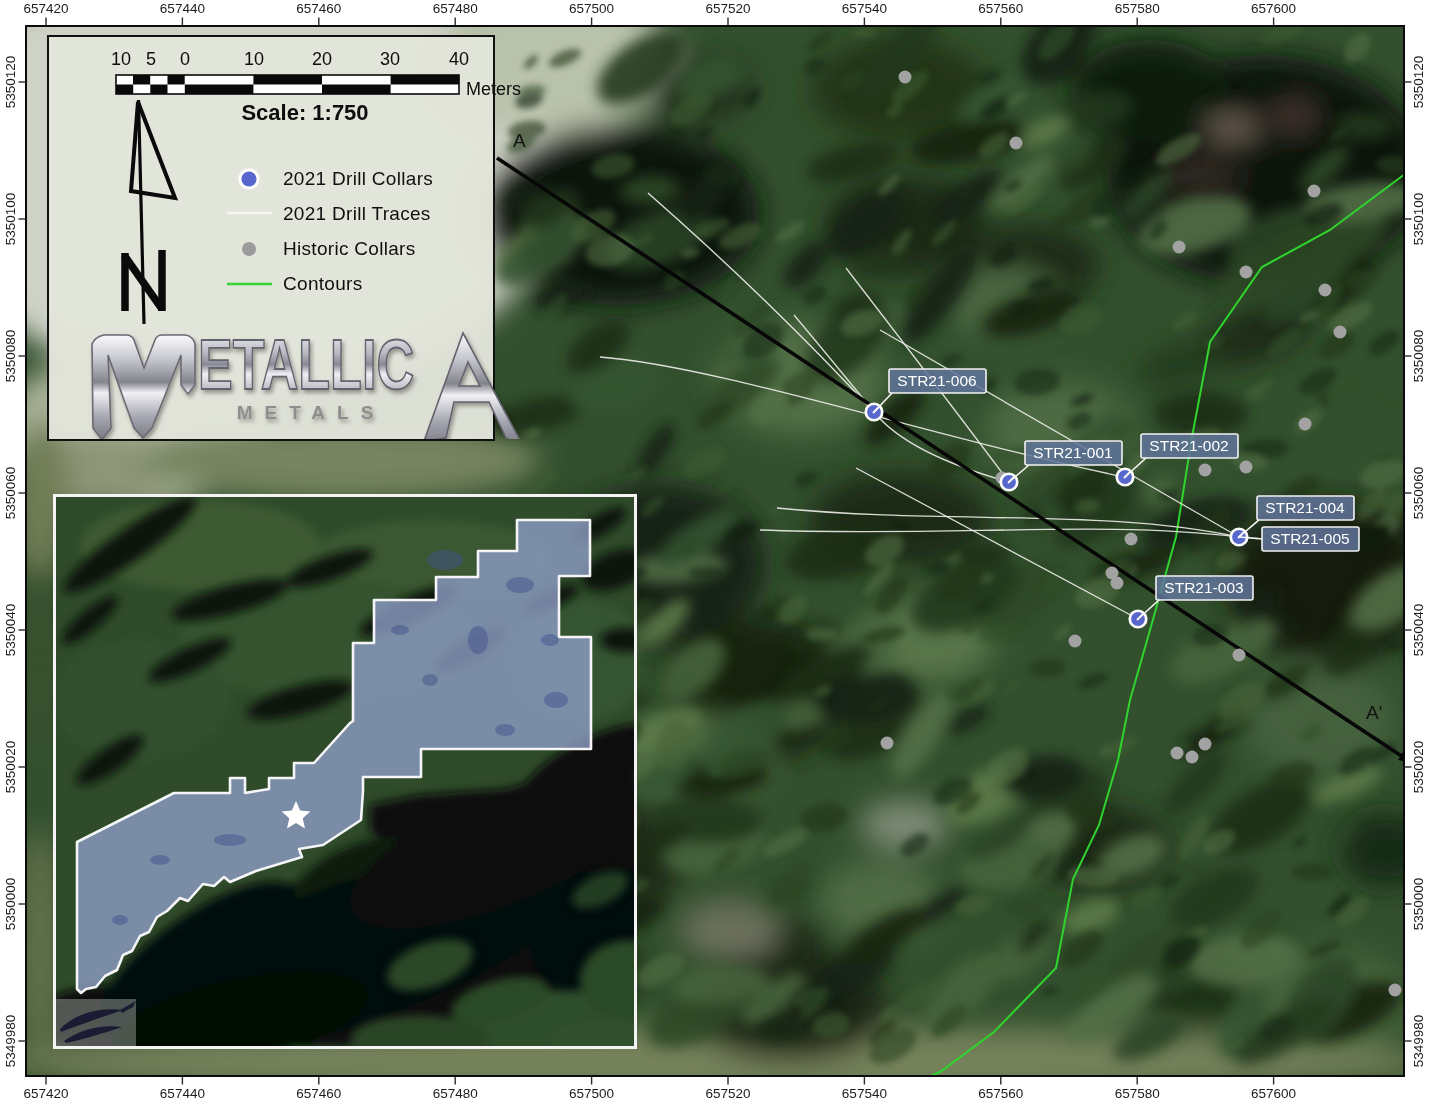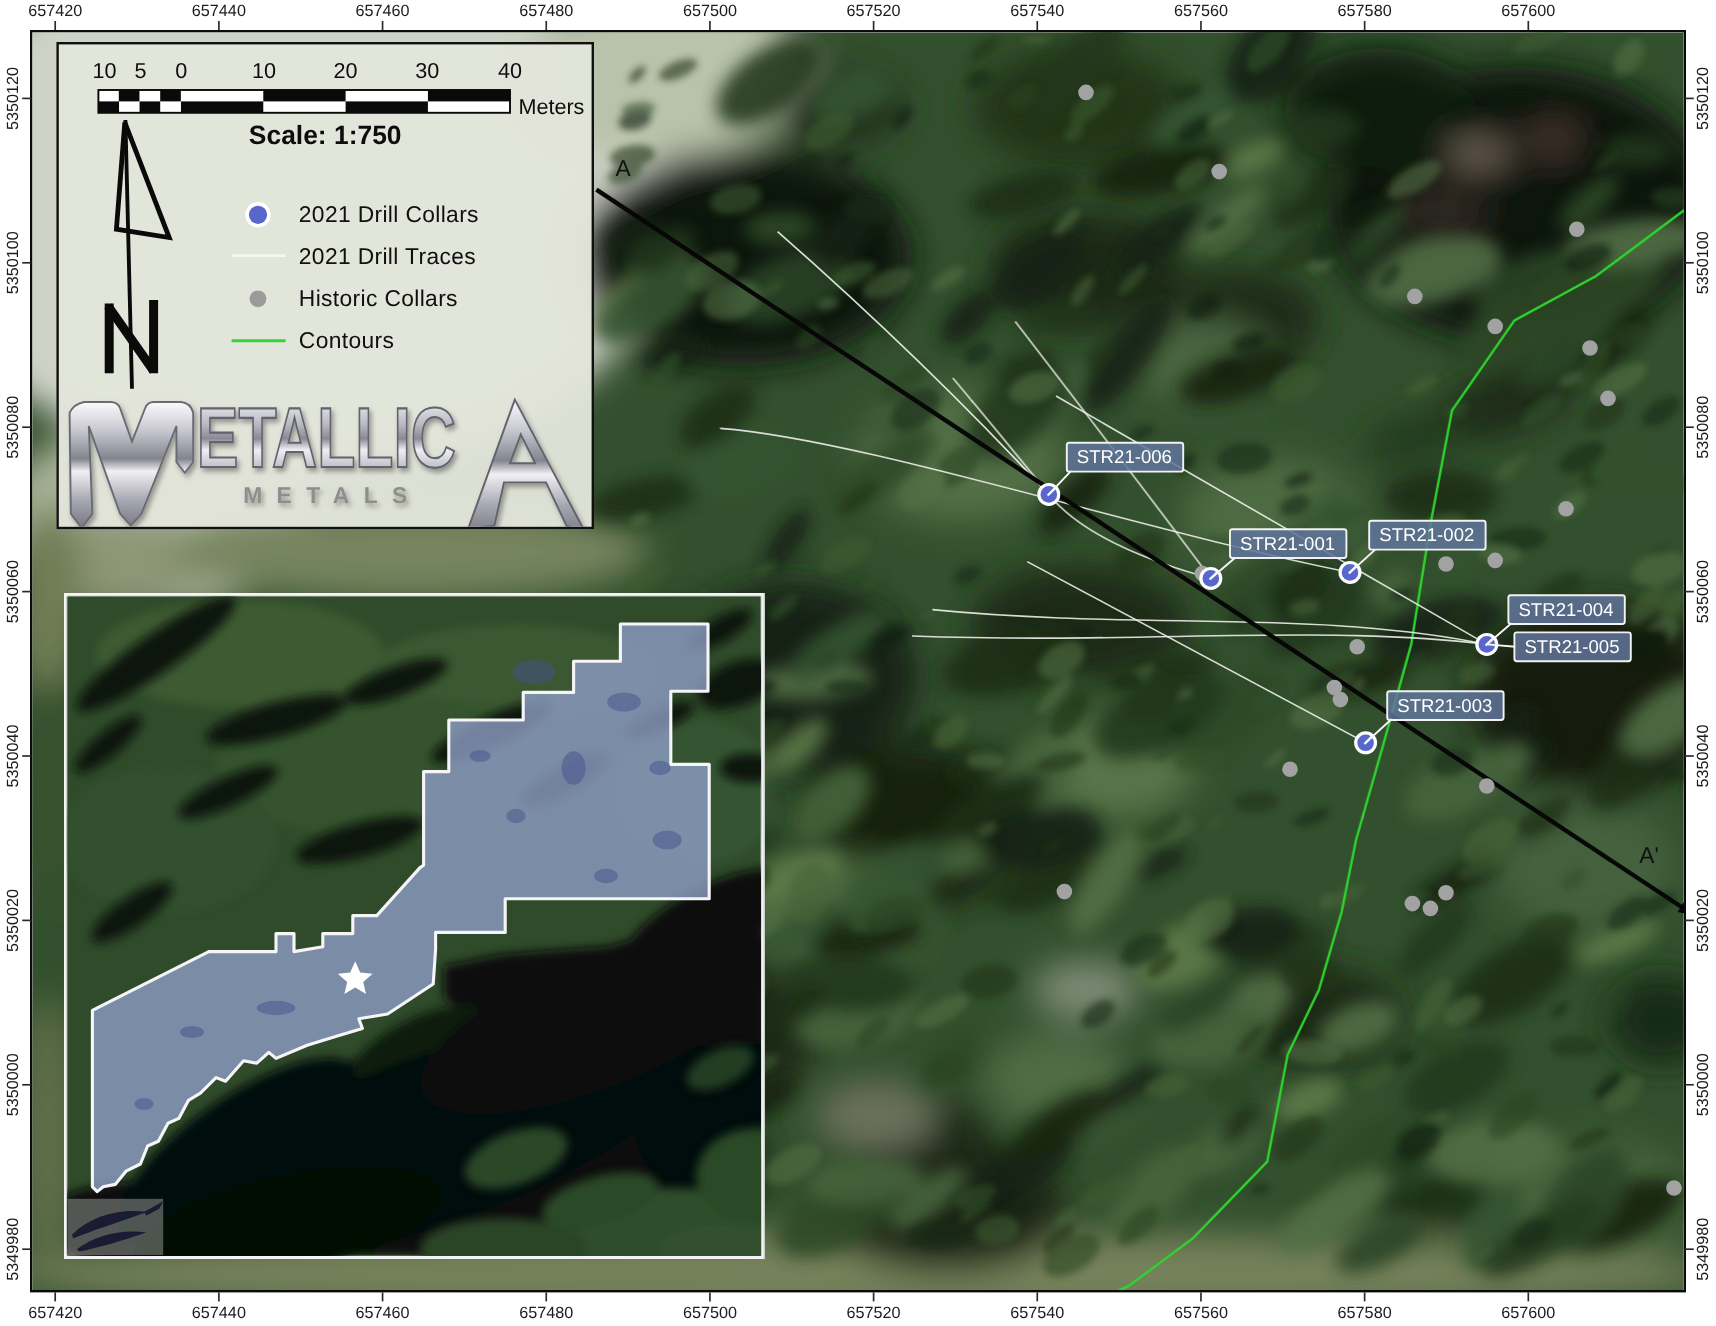--- a/index.html
+++ b/index.html
@@ -1,18 +1,18 @@
 <!DOCTYPE html>
 <html><head>
 <meta charset="utf-8">
 <style>
 html,body{margin:0;padding:0;}
 body{width:1430px;height:1105px;background:#ffffff;font-family:"Liberation Sans",sans-serif;position:relative;overflow:hidden;}
 #frame{position:absolute;left:25px;top:25px;width:1380px;height:1052px;border:2px solid #0b0b0b;box-sizing:border-box;}
-#legend{position:absolute;left:47px;top:35px;width:448px;height:406px;border:2px solid #101010;box-sizing:border-box;background:rgba(227,229,219,0.96);}
+#legend{position:absolute;left:47px;top:35px;width:448px;height:406px;border:2px solid #101010;box-sizing:border-box;background:rgba(227,229,219,0.96);padding-left:34px;}
 #inset{position:absolute;left:53px;top:494px;width:584px;height:555px;border:3px solid #f4f4f4;box-sizing:border-box;background:#203a1e;}
 </style>
 </head>
 <body>
 
 <div id="frame">
 <svg width="1376" height="1048" viewBox="27 27 1376 1048" xmlns="http://www.w3.org/2000/svg">
 <defs>
 <filter id="b14" x="-40%" y="-40%" width="180%" height="180%">
           <feGaussianBlur stdDeviation="14"></feGaussianBlur>

